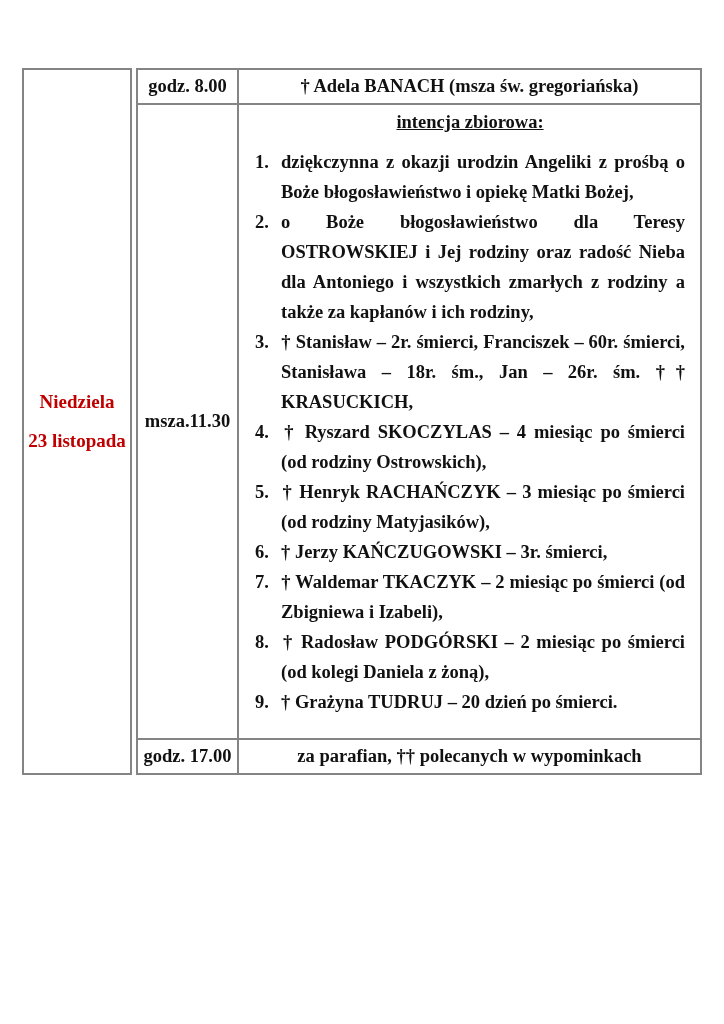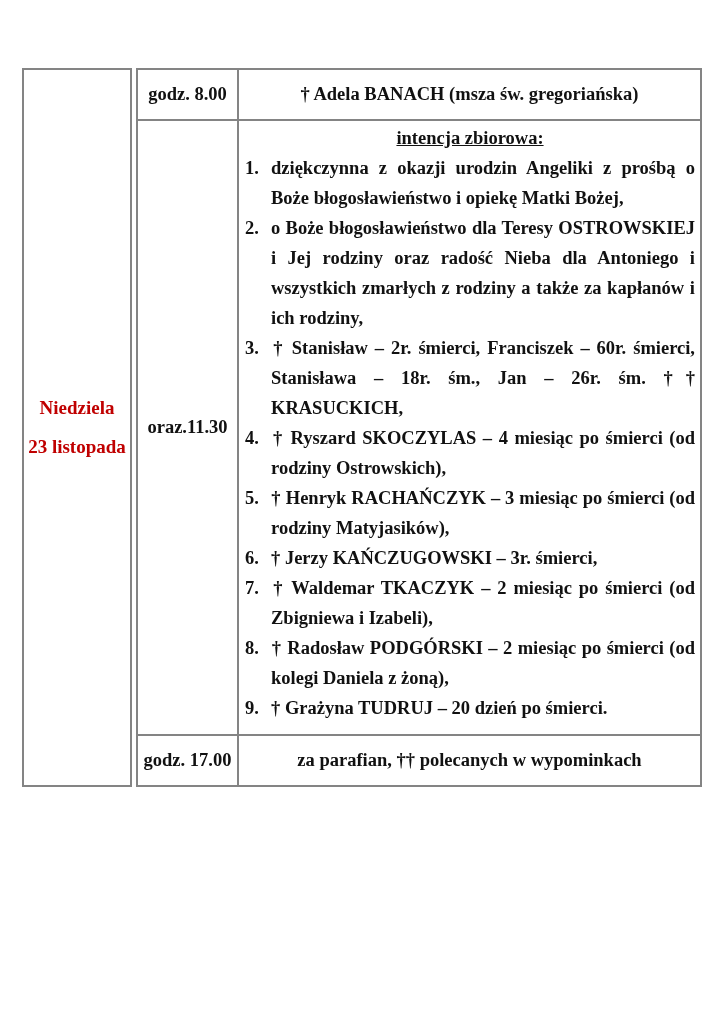--- a/index.html
+++ b/index.html
@@ -48,36 +48,36 @@
     width: 101px;
     text-align: center;
     vertical-align: middle;
     font-size: 18.5px;
     padding: 2px 1px;
   }
   td.intent {
     text-align: center;
     vertical-align: middle;
     font-size: 18.5px;
-    padding: 14px 4px;
+    padding: 6px 4px;
   }
   tr.r-small td { height: 22px; }
   tr.r-last td { height: 27px; }
   td.intent-list {
     vertical-align: top;
     font-size: 18.5px;
     padding: 2px 5px 11px 6px;
     height: 582px;
   }
   .heading {
     text-align: center;
     text-decoration: underline;
     line-height: 30px;
   }
-  .ilist { margin: 0; }
+  .ilist { margin: 10px; }
   .li {
     text-align: justify;
     line-height: 30px;
     padding-left: 26px;
   }
   .num {
     display: inline-block;
     width: 26px;
     margin-left: -26px;
   }
@@ -93,21 +93,21 @@
       <span>23 listopada</span>
     </div>
 
     <table class="grid">
       <tbody>
           <tr class="r-small">
         <td class="time">godz. 8.00</td>
         <td class="intent">† Adela BANACH (msza św. gregoriańska)</td>
       </tr>
       <tr>
-        <td class="time">oraz.11.30</td>
+        <td class="time">msza.11.30</td>
         <td class="intent-list">
           <div class="heading">intencja zbiorowa:</div>
           <div class="ilist">
             <div class="li"><span class="num">1.</span><span>dziękczynna z okazji urodzin Angeliki z prośbą o Boże błogosławieństwo i opiekę Matki Bożej,</span></div>
             <div class="li"><span class="num">2.</span><span>o Boże błogosławieństwo dla Teresy OSTROWSKIEJ i Jej rodziny oraz radość Nieba dla Antoniego i wszystkich zmarłych z rodziny a także za kapłanów i ich rodziny,</span></div>
             <div class="li"><span class="num">3.</span><span>† Stanisław – 2r. śmierci, Franciszek – 60r. śmierci, Stanisława – 18r. śm., Jan – 26r. śm. †† KRASUCKICH,</span></div>
             <div class="li"><span class="num">4.</span><span>† Ryszard SKOCZYLAS – 4 miesiąc po śmierci (od rodziny Ostrowskich),</span></div>
             <div class="li"><span class="num">5.</span><span>† Henryk RACHAŃCZYK – 3 miesiąc po śmierci (od rodziny Matyjasików),</span></div>
             <div class="li"><span class="num">6.</span><span>† Jerzy KAŃCZUGOWSKI – 3r. śmierci,</span></div>
             <div class="li"><span class="num">7.</span><span>† Waldemar TKACZYK – 2 miesiąc po śmierci (od Zbigniewa i Izabeli),</span></div>

